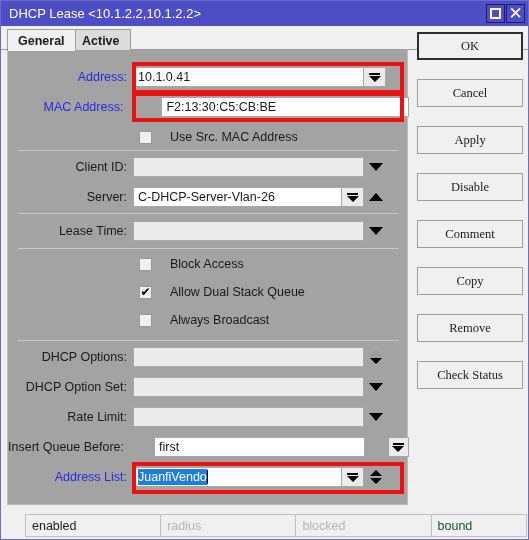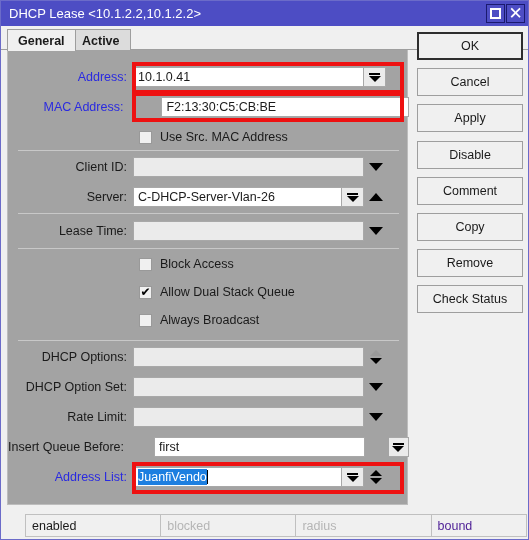--- a/index.html
+++ b/index.html
@@ -162,21 +162,21 @@
   
   .cbrow { position: absolute; left: 0; width: 401px; height: 22px; display: flex; align-items: center; }
   .cbox {
     width: 13px; height: 13px;
     background: #f0f0f0;
     border: 1px solid #999999;
     margin-left: 131px;
     display: flex; align-items: center; justify-content: center;
     font-size: 12px; line-height: 11px; color: #000000;
   }
-  .cblabel { margin-left: 8px; font-size: 12.5px; }
+  .cblabel { margin-left: 18px; font-size: 12.5px; }
 
   .sep {
     position: absolute; left: 10px; width: 381px; height: 1px;
     background: #c8c8c8;
   }
 
   
   .redbox {
     position: absolute;
     border: 4px solid #ee1111;
@@ -197,26 +197,27 @@
     vertical-align: middle;
   }
 
   
   .btncol {
     position: absolute; left: 416px; top: 31px;
     width: 106px;
   }
   .btn {
     width: 106px; height: 28px;
-    margin-bottom: 8px;
+    margin-bottom: 19px;
     background: #f0f0f0;
     border: 1px solid #9e9e9e;
     display: flex; align-items: center; justify-content: center;
     font-size: 12.5px;
     color: #1a1a1a;
+    font-family: Liberation Serif, serif;
   }
   .btn.default { border: 2px solid #2e2e2e; }
   .btn.gap { margin-top: 9px; }
 
   
   .statusbar {
     position: absolute; left: 4px; top: 513px;
     width: 521px; height: 23px;
     display: flex; align-items: stretch;
   }
@@ -224,21 +225,21 @@
     border: 1px solid #c0c0c0;
     background: #f0f0f0;
     display: flex; align-items: center;
     padding-left: 6px;
     font-size: 12.5px;
     margin-right: -1px;
   }
   .scell.c0 { width: 137px; color: #1a1a1a; margin-left: 20px; }
   .scell.c1 { width: 137px; color: #b5b5b5; }
   .scell.c2 { width: 137px; color: #b5b5b5; }
-  .scell.c3 { width: 97px; color: #4c1d95; }
+  .scell.c3 { width: 97px; color: #14532d; }
 </style>
 </head>
 <body>
 
 <div class="window">
 
   <div class="titlebar">
     <div class="title-text">DHCP Lease &lt;10.1.2.2,10.1.2.2&gt;</div>
     <div class="title-btns">
       <div class="tbtn">
@@ -390,18 +391,18 @@
     <div class="btn">Apply</div>
     <div class="btn gap">Disable</div>
     <div class="btn">Comment</div>
     <div class="btn">Copy</div>
     <div class="btn">Remove</div>
     <div class="btn">Check Status</div>
   </div>
 
   <div class="statusbar">
     <div class="scell c0">enabled</div>
+    <div class="scell c1">radius</div>
     <div class="scell c2">blocked</div>
-    <div class="scell c1">radius</div>
     <div class="scell c3">bound</div>
   </div>
 
 </div>
 
 </body></html>

